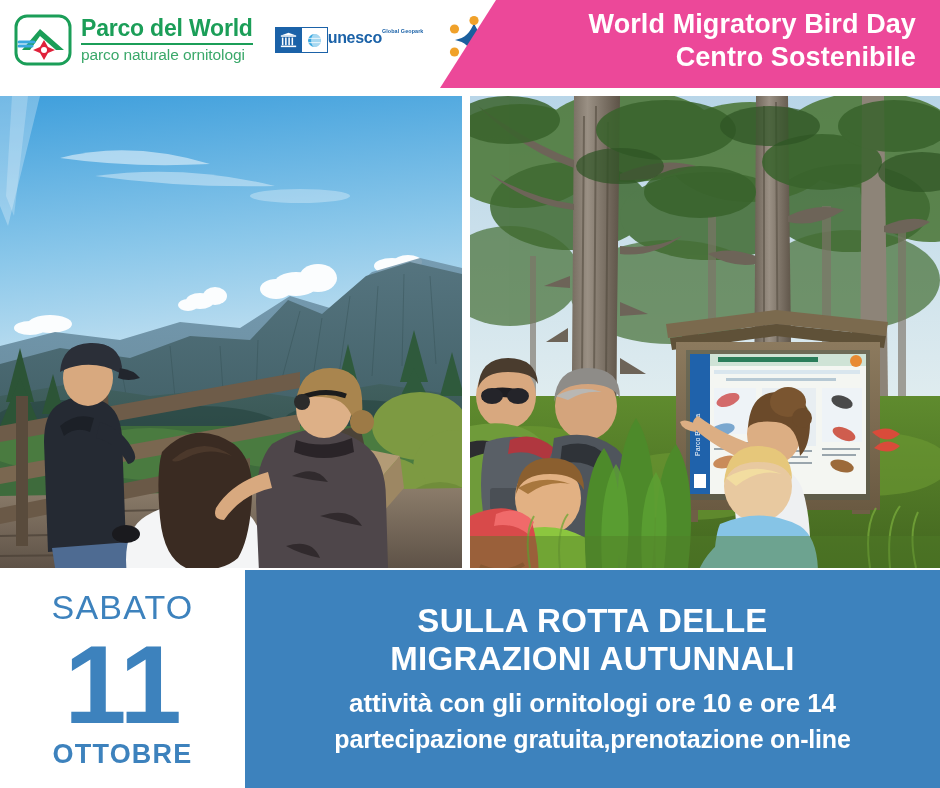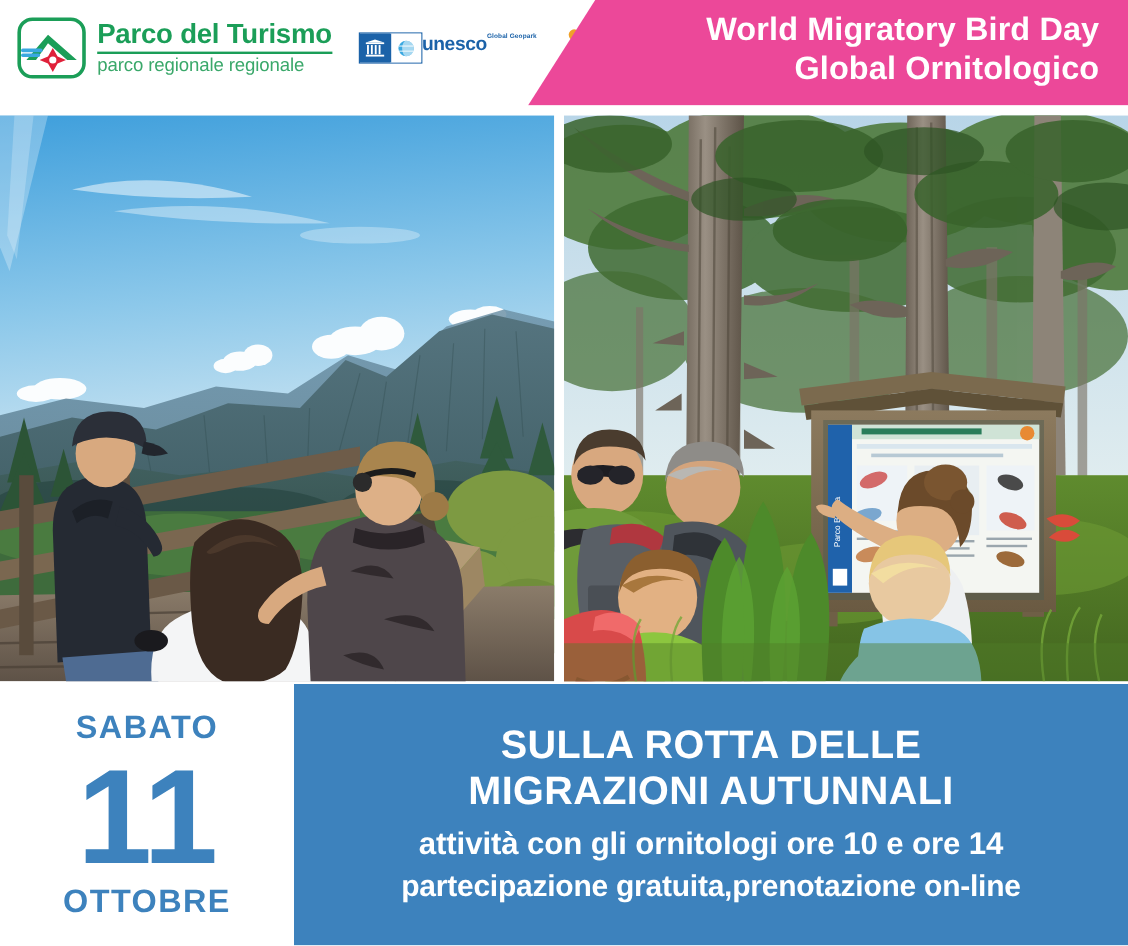--- a/index.html
+++ b/index.html
@@ -58,21 +58,21 @@
   .photo.right{left:470px;width:470px;}
   .photo svg{display:block;width:100%;height:100%;}
 
   
   .bottom{position:absolute;left:0;top:570px;width:940px;height:218px;background:#ffffff;}
   .datebox{
     position:absolute;left:0;top:0;width:245px;height:218px;background:#ffffff;
     display:flex;flex-direction:column;align-items:center;justify-content:center;
     color:#3d82bd;
   }
-  .d-day-label{font-size:27px;font-weight:bold;letter-spacing:1.2px;line-height:1;}
+  .d-day-label{font-size:34px;font-weight:normal;letter-spacing:1.2px;line-height:1;}
   .d-num{font-size:112px;font-weight:bold;line-height:0.98;margin:6px 0 2px 0;letter-spacing:-1px;}
   .d-month{font-size:27px;font-weight:bold;letter-spacing:1.2px;line-height:1;}
 
   .infobox{
     position:absolute;left:245px;top:0;width:695px;height:218px;background:#3d82bd;
     display:flex;flex-direction:column;align-items:center;justify-content:center;
     color:#ffffff;text-align:center;
   }
   .i-h1{font-size:33px;font-weight:bold;line-height:1.16;letter-spacing:0.3px;}
   .i-h2{font-size:26px;font-weight:bold;line-height:1.3;margin-top:8px;letter-spacing:-0.1px;}
@@ -91,23 +91,23 @@
         <span class="beigua-mark">
           <svg viewBox="0 0 58 52" xmlns="http://www.w3.org/2000/svg">
             <rect x="2" y="2" width="54" height="48" rx="11" ry="11" fill="none" stroke="#1b9e58" stroke-width="3"></rect>
             <path d="M8 36 L26 15 L50 36 L42 36 L26 22 L16 36 Z" fill="#1b9e58"></path>
             <path d="M5 28 L20 28 M5 32 L18 32" stroke="#3aa8e0" stroke-width="3" stroke-linecap="round"></path>
             <path d="M30 26 L34 33 L41 36 L34 39 L30 46 L26 39 L19 36 L26 33 Z" fill="#e0213a"></path>
             <circle cx="30" cy="36" r="3" fill="#ffffff"></circle>
           </svg>
         </span>
         <span class="beigua-txt">
-          <span class="beigua-t1">Parco del Turismo</span>
+          <span class="beigua-t1">Parco del World</span>
           <span class="beigua-rule"></span>
-          <span class="beigua-t2">parco regionale regionale</span>
+          <span class="beigua-t2">parco naturale ornitologi</span>
         </span>
       </div>
 
       <div class="unesco">
         <span class="unesco-box">
           <span class="unesco-cell left">
             <svg viewBox="0 0 22 20" width="19" height="17" xmlns="http://www.w3.org/2000/svg">
               <rect x="2" y="4" width="18" height="1.6" fill="#ffffff"></rect>
               <rect x="3.2" y="6.5" width="1.8" height="9" fill="#ffffff"></rect>
               <rect x="7" y="6.5" width="1.8" height="9" fill="#ffffff"></rect>
@@ -146,21 +146,21 @@
           <span class="europarc-t2">Turismo Sostenibile</span>
           <span class="europarc-t3">nelle Aree Protette</span>
         </span>
       </div>
 
     </div>
 
     <div class="banner">
       <div class="banner-txt">
         <div>World Migratory Bird Day</div>
-        <div>Global Ornitologico</div>
+        <div>Centro Sostenibile</div>
       </div>
     </div>
   </div>
 
   <div class="photos">
 
     <div class="photo left">
       <svg viewBox="0 0 462 472" preserveAspectRatio="xMidYMid slice" xmlns="http://www.w3.org/2000/svg">
         <defs>
           <linearGradient id="skyL" x1="0" y1="0" x2="0.15" y2="1">

